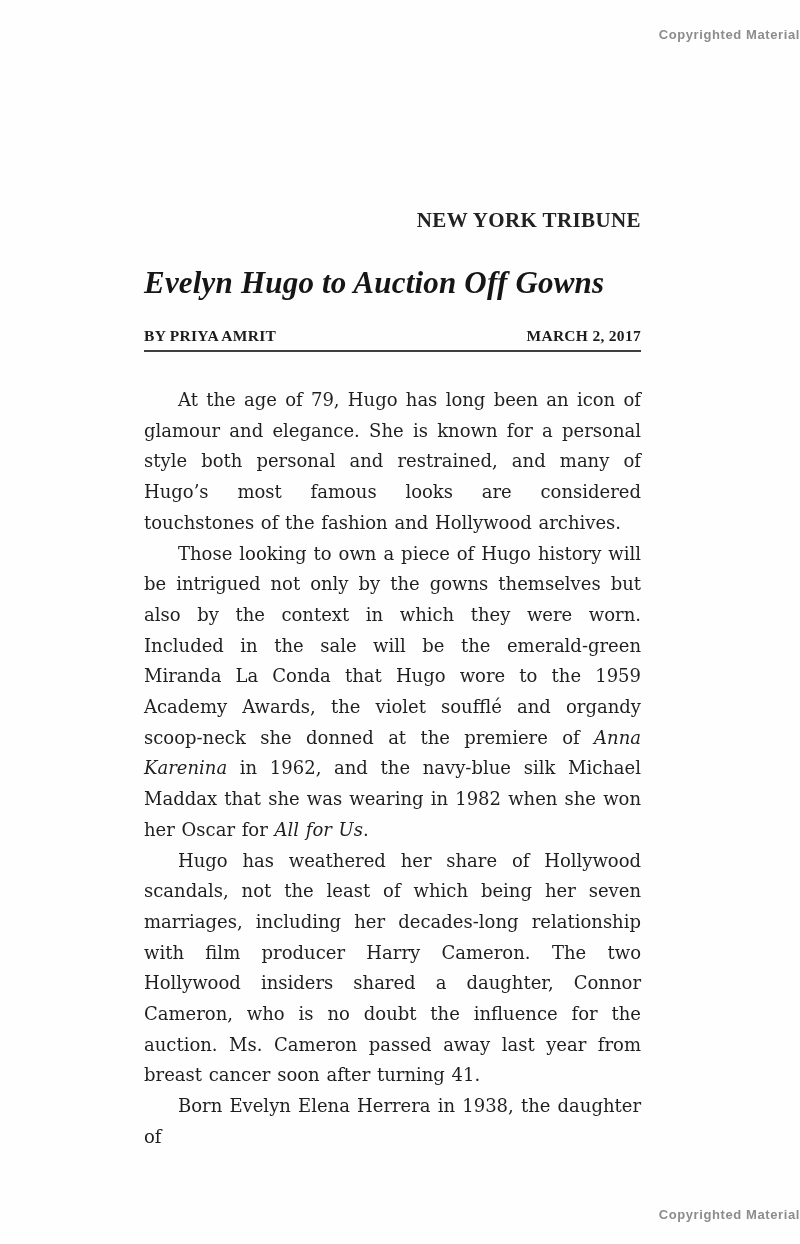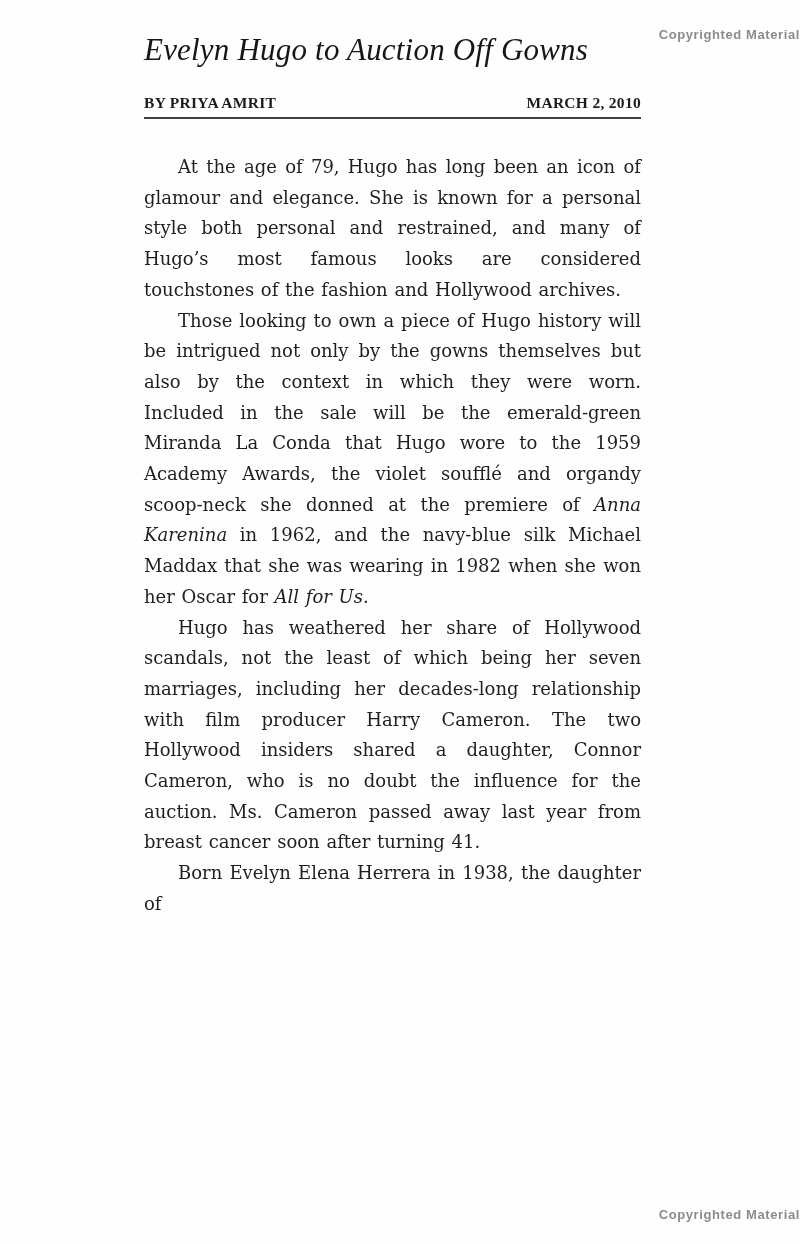--- a/index.html
+++ b/index.html
@@ -43,21 +43,21 @@
     font-family: "Liberation Serif", serif;
     font-weight: bold;
     font-size: 21px;
     letter-spacing: 0.4px;
     color: #222222;
   }
   .headline {
     margin: 32px 0 0 0;
     font-family: "Liberation Serif", serif;
     font-style: italic;
-    font-weight: normal;
+    font-weight: bold;
     font-size: 31px;
     letter-spacing: 0.2px;
     color: #161616;
   }
   .byline-row {
     margin-top: 26px;
     display: flex;
     justify-content: space-between;
     align-items: flex-start;
     font-family: "Liberation Serif", serif;
@@ -88,26 +88,27 @@
 </style>
 </head>
 <body>
 
 <div class="page">
 
   <div class="copyright top">Copyrighted Material</div>
 
   <div class="column">
 
+    <div class="masthead">NEW YORK TRIBUNE</div>
 
     <h1 class="headline">Evelyn Hugo to Auction Off Gowns</h1>
 
     <div class="byline-row">
       <span>BY PRIYA AMRIT</span>
-      <span>MARCH 2, 2010</span>
+      <span>MARCH 2, 2017</span>
     </div>
 
     <hr class="rule">
 
     <div class="article-body">
         <p class="indent"><span>At the age of 79, Hugo has long been an icon of glamour and elegance. She is known for a personal style both personal and restrained, and many of Hugo’s most famous looks are considered touchstones of the fashion and Hollywood archives.</span></p>
         <p class="indent"><span>Those looking to own a piece of Hugo history will be intrigued not only by the gowns themselves but also by the context in which they were worn. Included in the sale will be the emerald-green Miranda La Conda that Hugo wore to the 1959 Academy Awards, the violet soufflé and organdy scoop-neck she donned at the premiere of </span><i>Anna Karenina</i><span> in 1962, and the navy-blue silk Michael Maddax that she was wearing in 1982 when she won her Oscar for </span><i>All for Us</i><span>.</span></p>
         <p class="indent"><span>Hugo has weathered her share of Hollywood scandals, not the least of which being her seven marriages, including her decades-long relationship with film producer Harry Cameron. The two Hollywood insiders shared a daughter, Connor Cameron, who is no doubt the influence for the auction. Ms. Cameron passed away last year from breast cancer soon after turning 41.</span></p>
         <p class="indent cont"><span>Born Evelyn Elena Herrera in 1938, the daughter of</span></p>
       </div>

